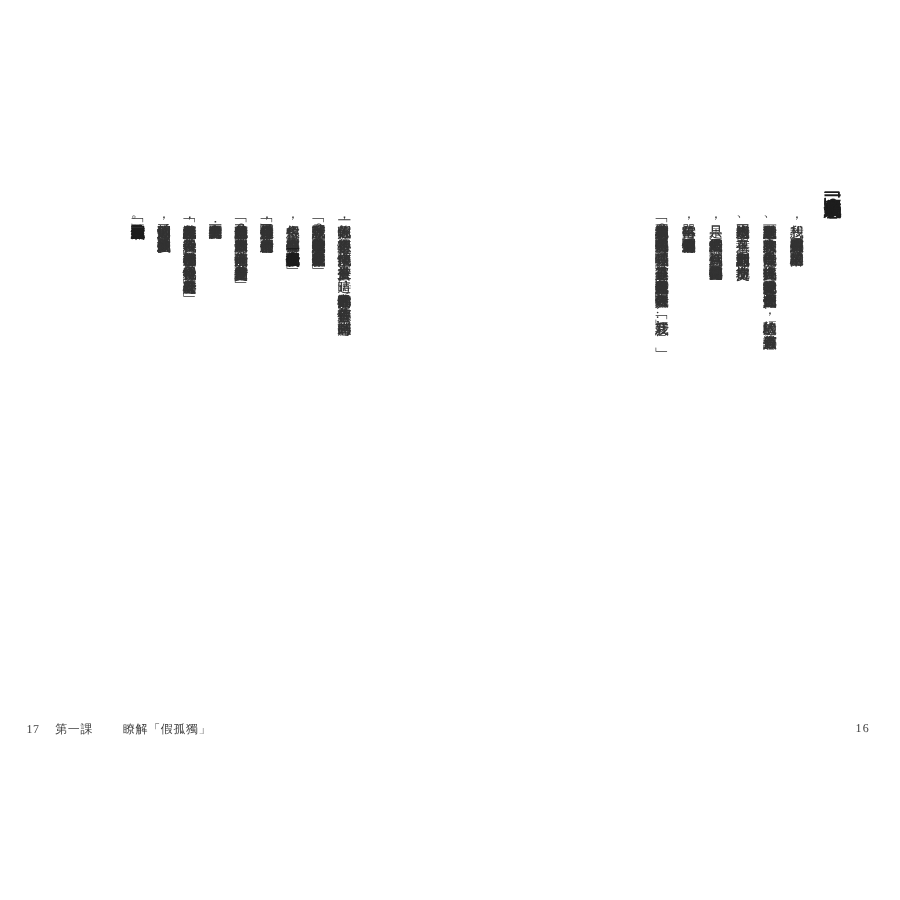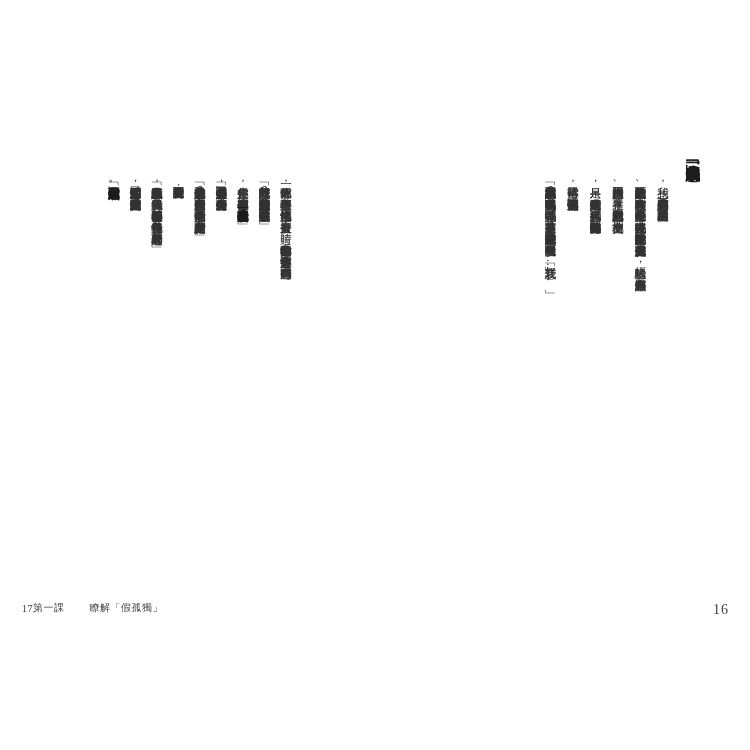--- a/index.html
+++ b/index.html
@@ -58,27 +58,27 @@
   .footer-left {
     position: absolute;
     left: 22px;
     top: 601px;
     font-size: 10px;
     color: #3d3d3d;
     display: flex;
     align-items: center;
     letter-spacing: 0.5px;
   }
-  .footer-left .f-chapter { margin-left: 0; }
+  .footer-left .f-chapter { margin-left: 13px; }
   .footer-left .f-section { margin-left: 25px; }
   .page-num-right {
     position: absolute;
     left: 713px;
     top: 602px;
-    font-size: 14px;
+    font-size: 10px;
     color: #3d3d3d;
     letter-spacing: 1px;
   }
 </style>
 </head>
 <body>
 
 <div class="book-spread">
 
   <div class="vtext" id="right-page-text">

